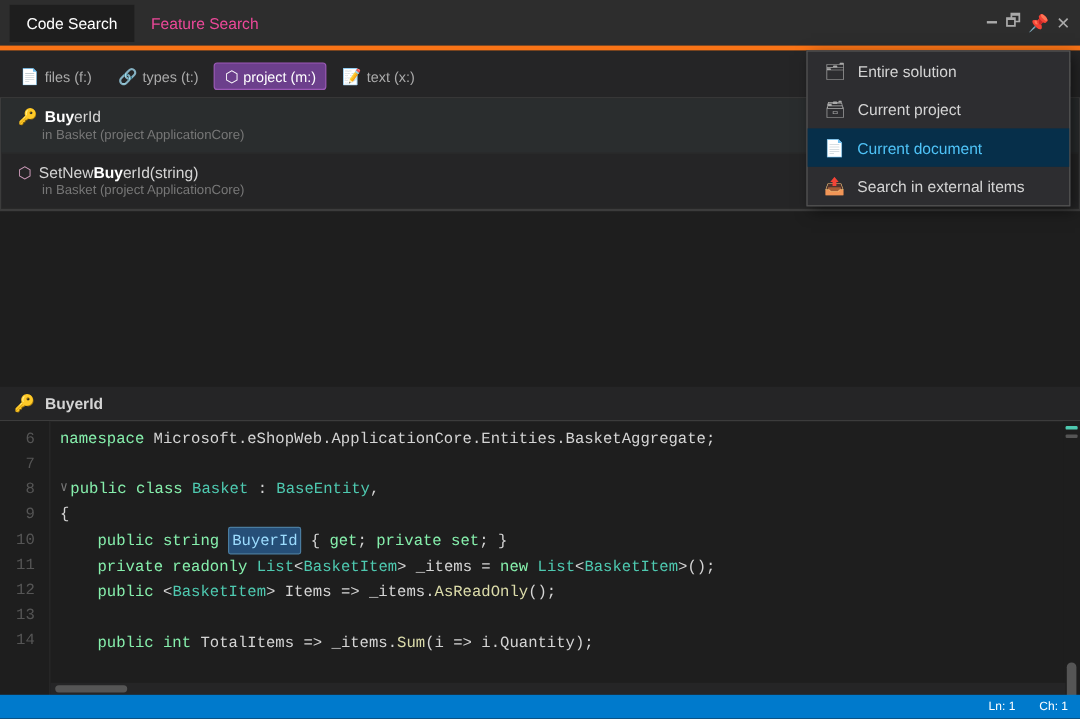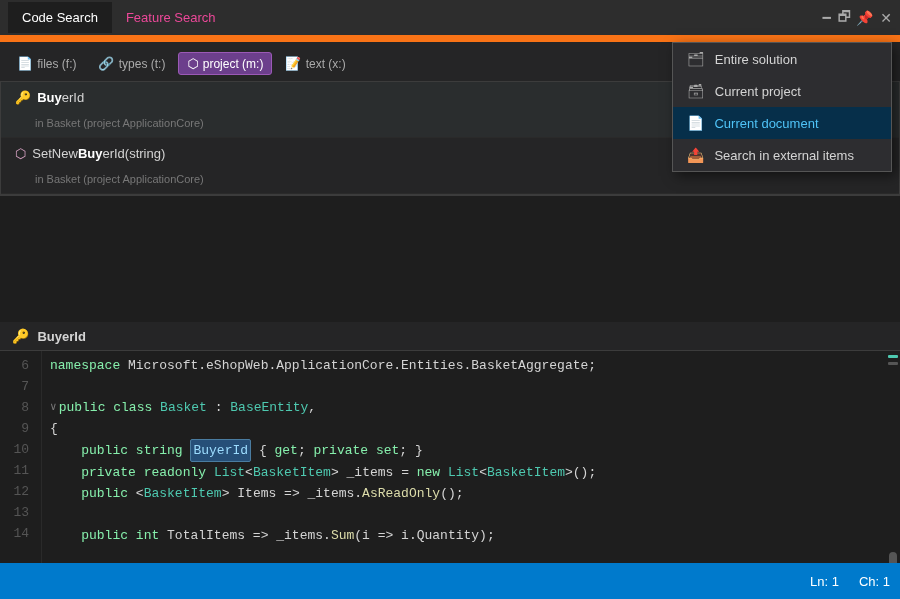--- a/index.html
+++ b/index.html
@@ -13,21 +13,21 @@
       position: relative;
     }
 
     
     .title-bar {
       display: flex;
       align-items: center;
       background: #2d2d2d;
       height: 42px;
       padding: 0 8px;
-      border-bottom: 7px solid #f97316;
+      border-bottom: 4px solid #f97316;
       position: relative;
     }
     .tab {
       padding: 8px 14px;
       font-size: 13px;
       cursor: pointer;
       color: #ec4899;
       position: relative;
     }
     .tab.active {
@@ -118,21 +118,21 @@
       align-items: center;
       gap: 6px;
     }
     .result-item .item-name .highlight {
       color: #ffffff;
       font-weight: bold;
     }
     .result-item .item-location {
       font-size: 11px;
       color: #777;
-      margin-top: 12px;
+      margin-top: 2px;
       padding-left: 20px;
     }
 
     
     .scope-dropdown {
       position: absolute;
       right: 8px;
       top: 42px;
       background: #2d2d30;
       border: 1px solid #555;
@@ -238,27 +238,27 @@
       border-radius: 4px;
       margin-top: 4px;
     }
 
     
     .status-bar {
       position: absolute;
       bottom: 0;
       left: 0;
       right: 0;
-      height: 36px;
+      height: 20px;
       background: #007acc;
       display: flex;
       align-items: center;
       justify-content: flex-end;
       padding: 0 10px;
-      font-size: 13px;
+      font-size: 10px;
       color: #fff;
       gap: 20px;
       margin-top: 37px;
     }
 
     
     .scroll-h {
       position: absolute;
       bottom: 20px;
       left: 42px;

